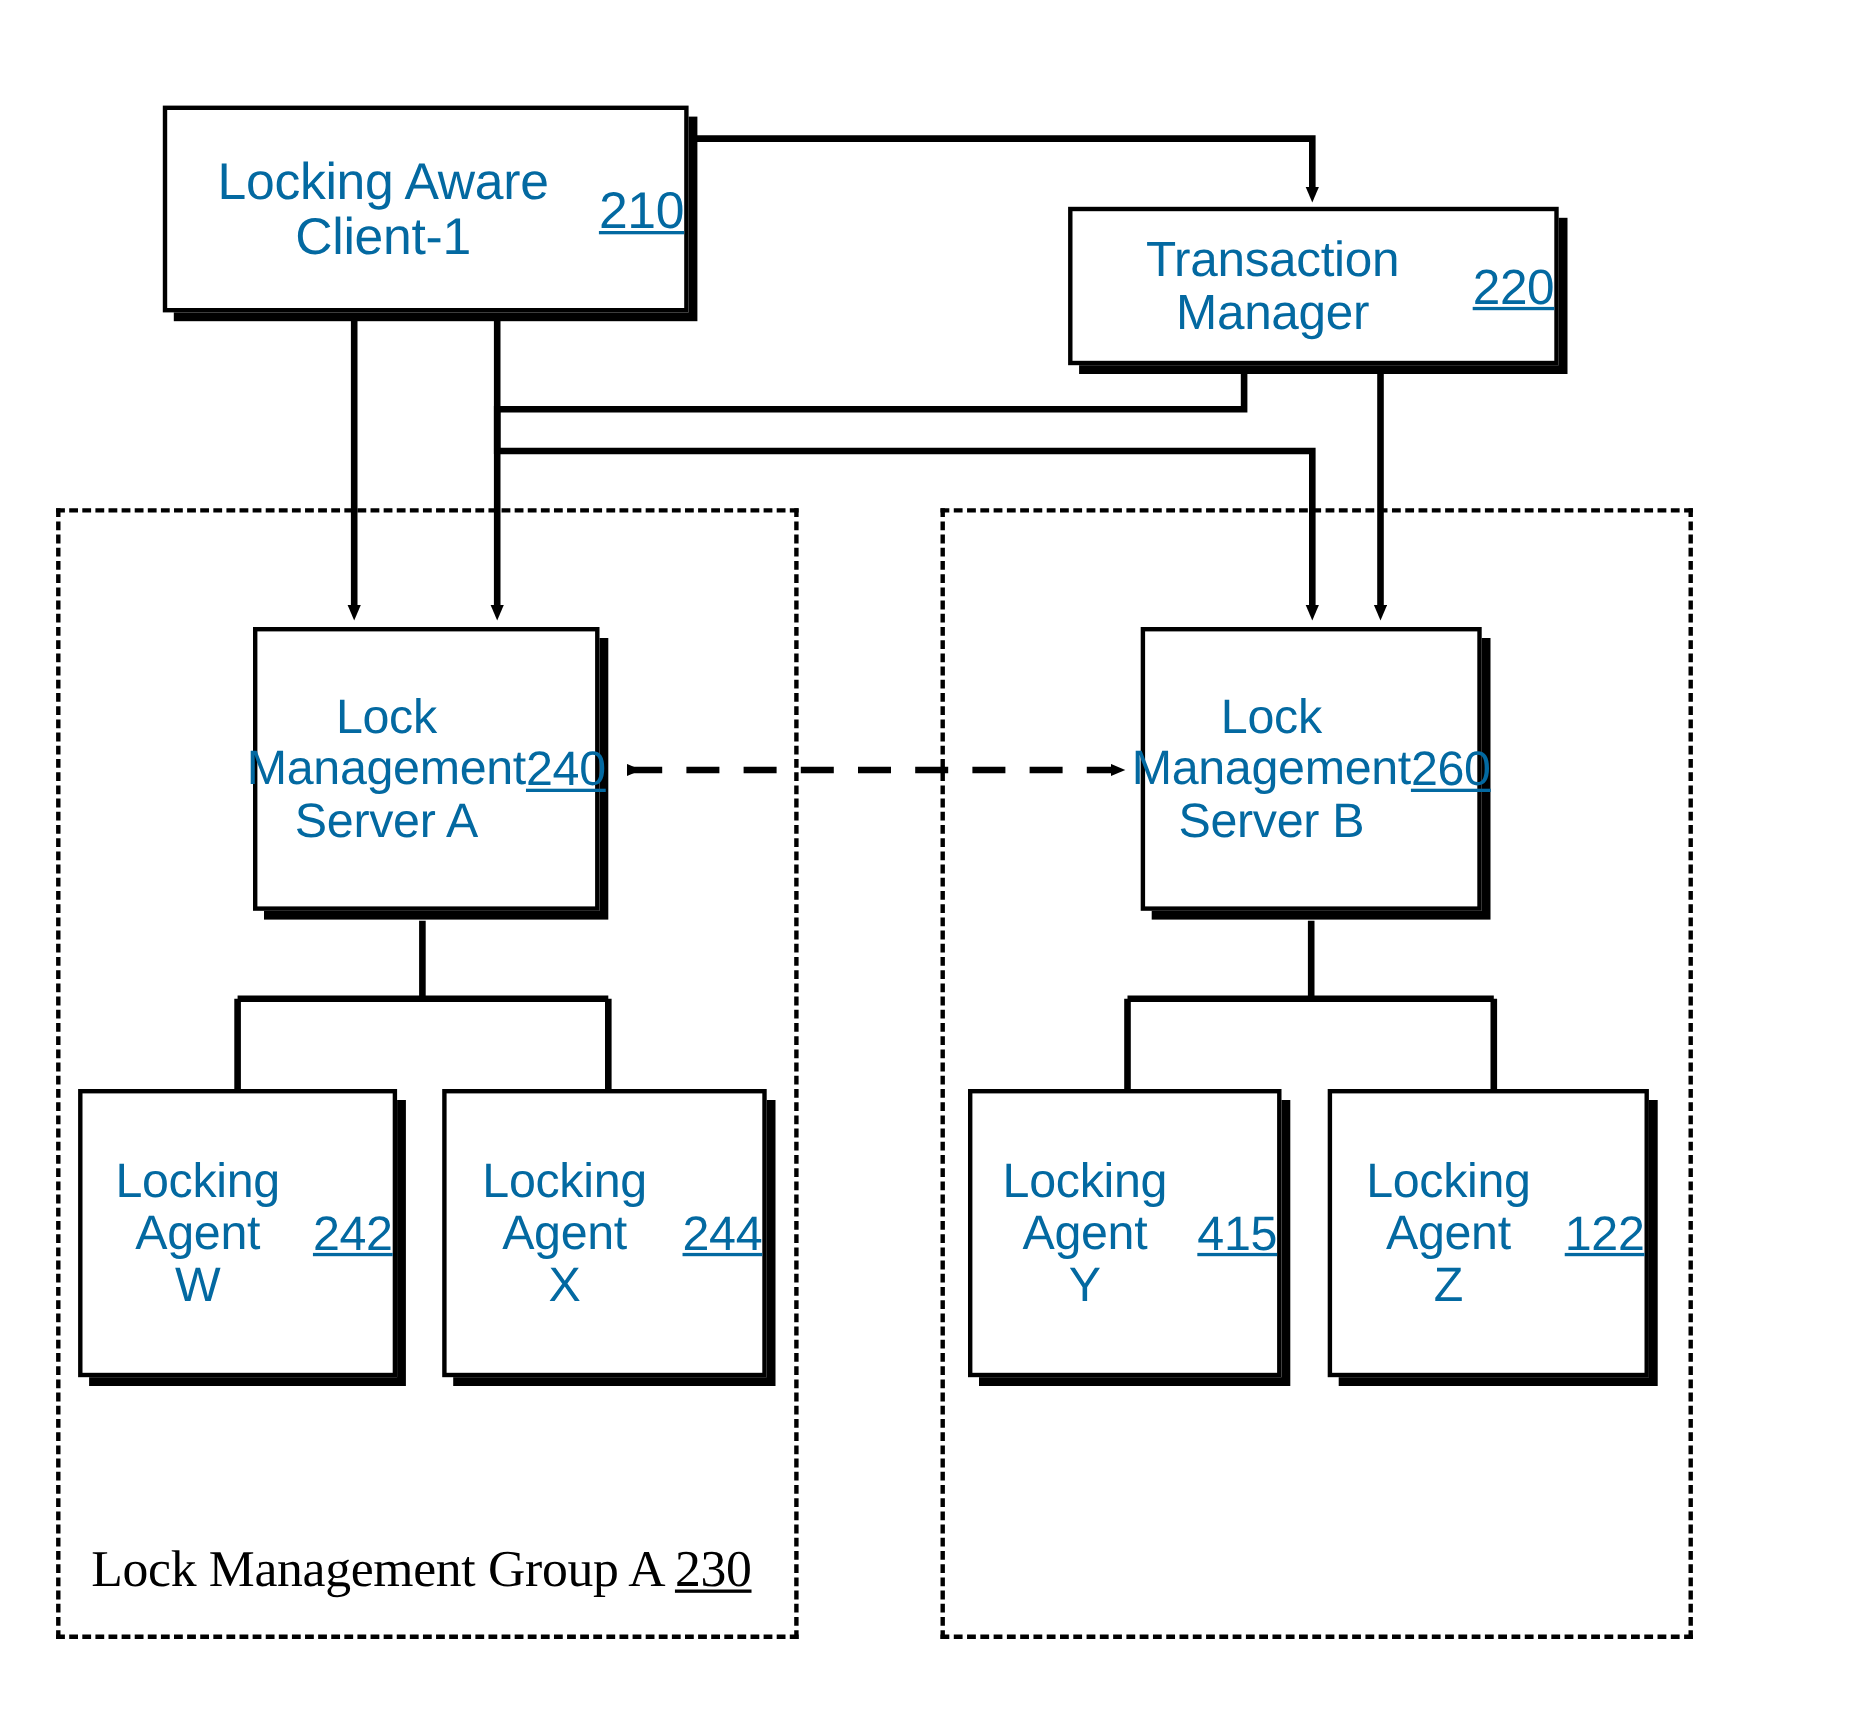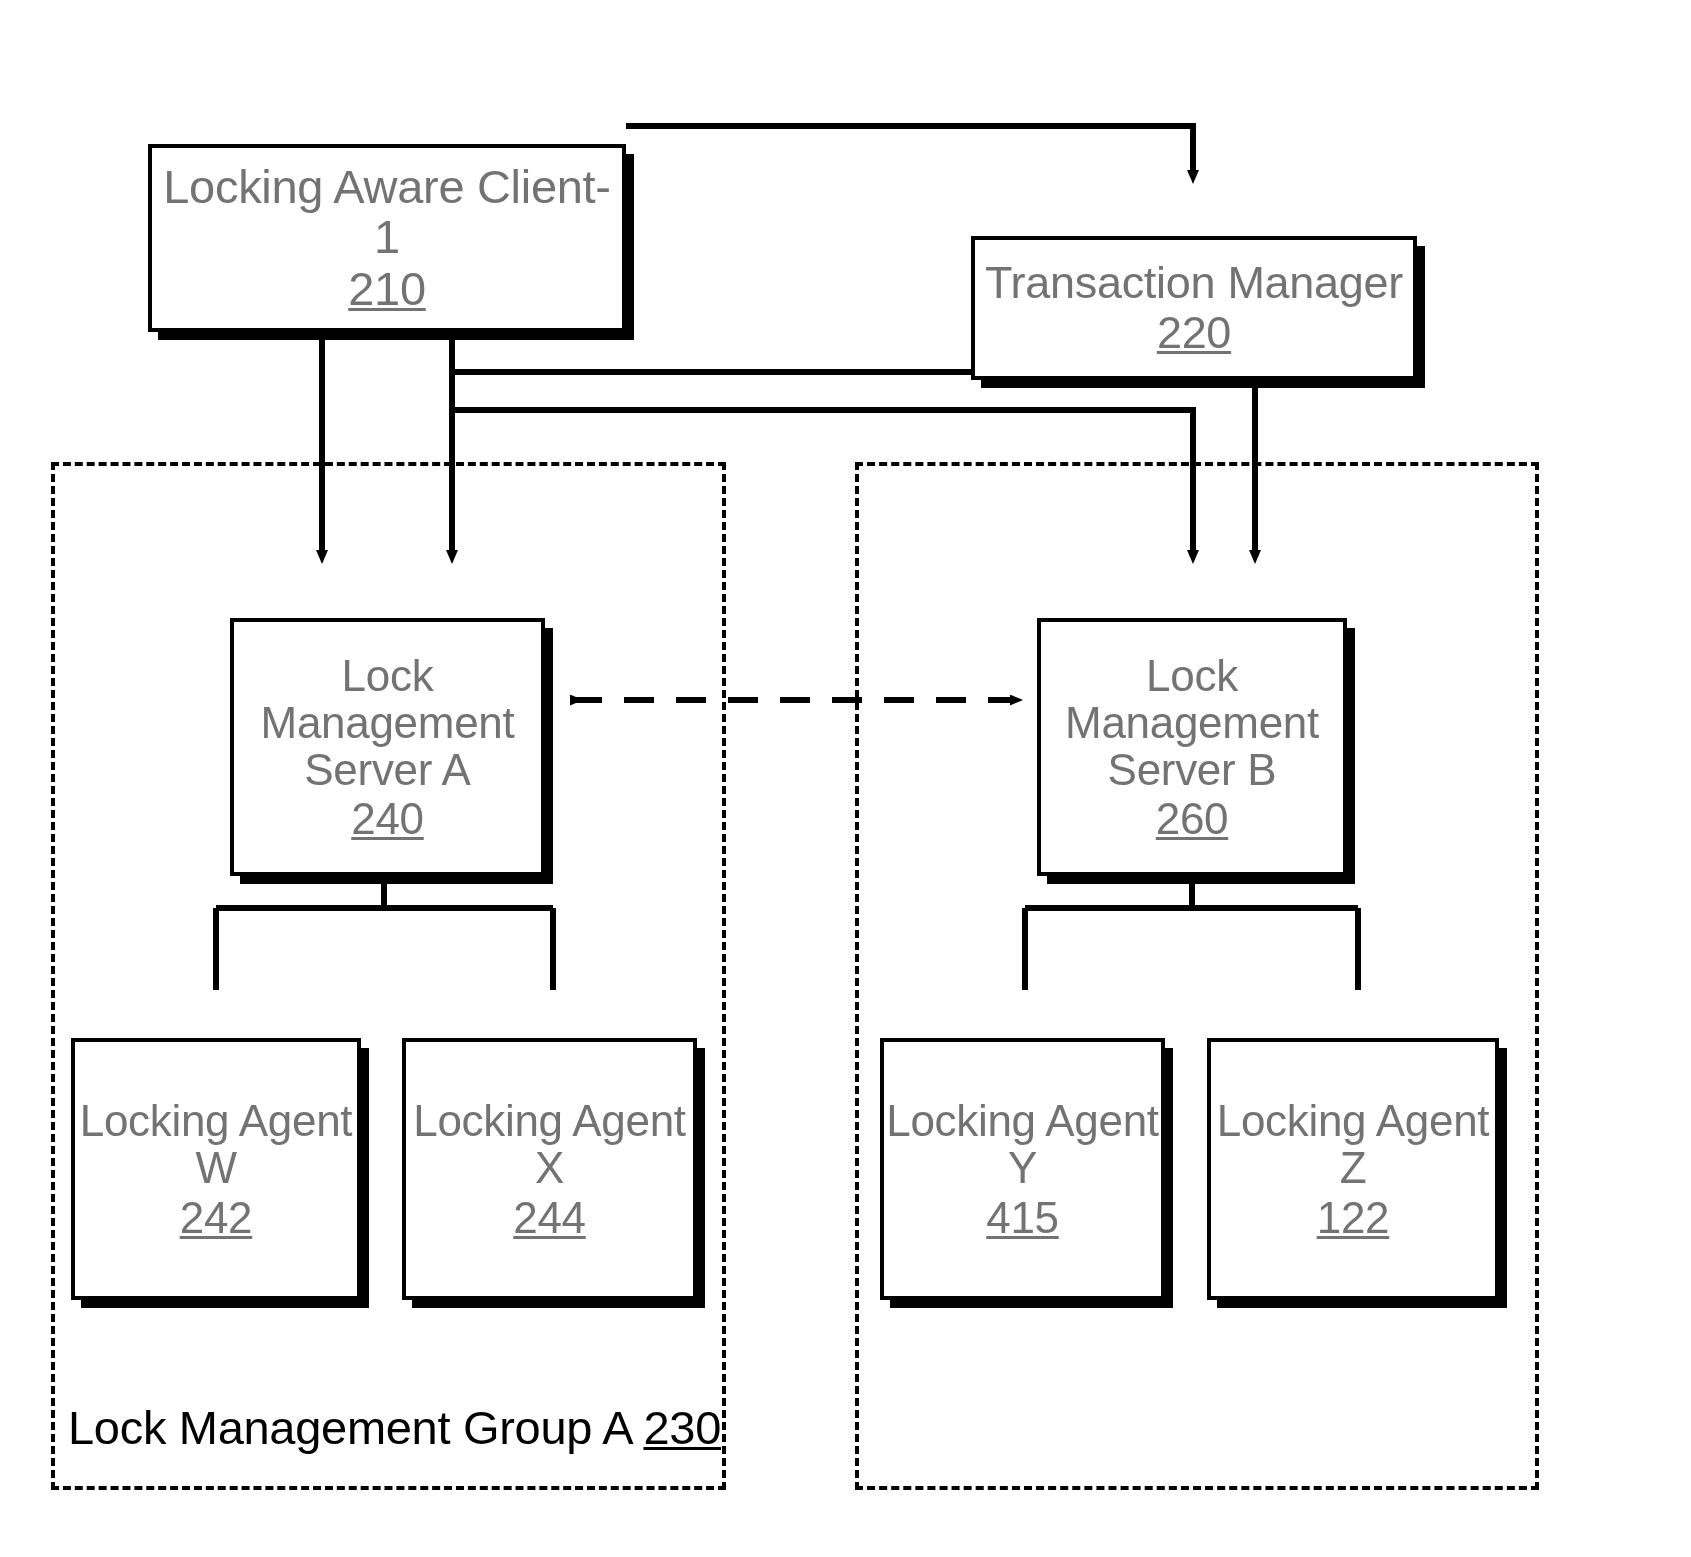--- a/index.html
+++ b/index.html
@@ -28,28 +28,27 @@
   }
 
   
   .node {
     position: absolute;
     box-sizing: border-box;
     background: #ffffff;
     border: 4px solid #000000;
     box-shadow: 9px 9px 0 -1px #000000;
     display: flex;
-    flex-direction: column;
+    flex-direction: row;
     align-items: center;
     justify-content: center;
     text-align: center;
-    color: #737373;
+    color: #0369a1;
     line-height: 1.07;
     letter-spacing: -0.3px;
-    margin-top: 48px;
   }
   .node .ttl {
     display: block;
     white-space: pre-line;
   }
   .node .ref {
     display: block;
     text-decoration: underline;
     text-underline-offset: 3px;
     text-decoration-thickness: 3px;
@@ -83,21 +82,21 @@
   #serverB      { left: 1037px; top: 570px;  width: 310px;  height: 258px; font-size: 44px; }
 
   #agentW       { left: 71px;   top: 990px;  width: 290px;  height: 262px; font-size: 44px; }
   #agentX       { left: 402px;  top: 990px;  width: 295px;  height: 262px; font-size: 44px; }
   #agentY       { left: 880px;  top: 990px;  width: 285px;  height: 262px; font-size: 44px; }
   #agentZ       { left: 1207px; top: 990px;  width: 292px;  height: 262px; font-size: 44px; }
 
   #groupA       { left: 51px;   top: 462px;  width: 675px;  height: 1028px; }
   #groupB       { left: 855px;  top: 462px;  width: 684px;  height: 1028px; }
 
-  #groupA-label { left: 68px;   top: 1400px; font-size: 47px; }
+  #groupA-label { left: 83px;   top: 1400px; font-size: 47px; font-family: Liberation Serif, serif; }
   #groupB-label { left: 898px;  top: 1400px; font-size: 47px; }
 </style>
 </head>
 <body>
 
 <div id="canvas">
 
   <svg id="wires" viewBox="0 0 1691 1557" xmlns="http://www.w3.org/2000/svg">
     <defs>
       <marker id="ah" markerWidth="16" markerHeight="16" refX="2" refY="6" orient="auto" markerUnits="userSpaceOnUse">

